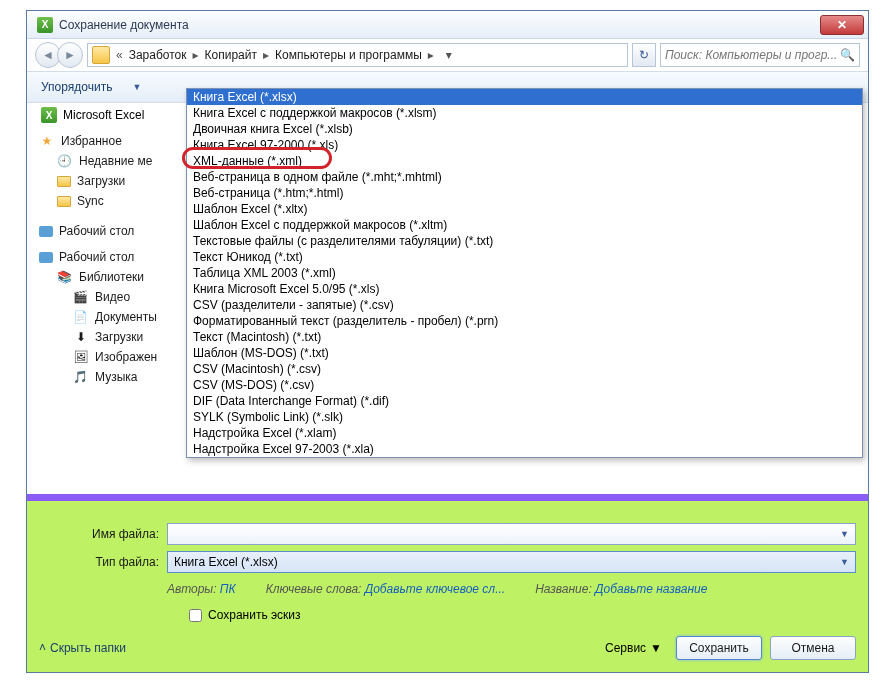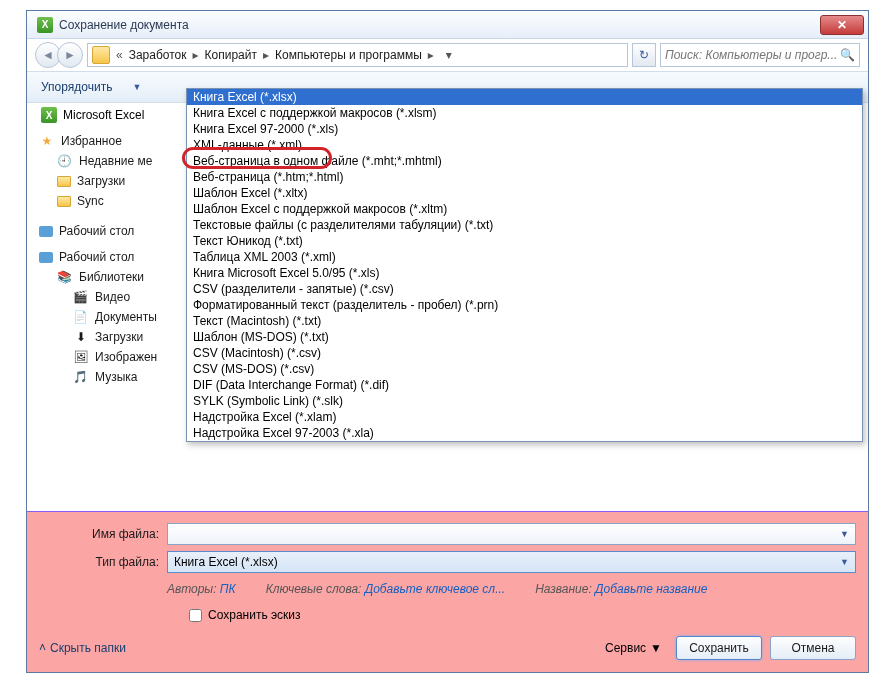--- a/index.html
+++ b/index.html
@@ -31,21 +31,21 @@
 .side-group { margin: 6px 0 10px 0; }
 .side-item { display: flex; align-items: center; gap: 6px; height: 20px; color: #1a1a1a; white-space: nowrap; overflow: hidden; }
 .side-item.head { font-weight: normal; }
 .side-item.sub { padding-left: 18px; }
 .ico { width: 16px; height: 16px; display: inline-flex; align-items: center; justify-content: center; }
 .ico-star { color: #f2a93b; }
 .ico-fold { background: linear-gradient(#ffe9a6,#f7c548); border: 1px solid #d6a636; border-radius: 1px; width: 14px; height: 11px; }
 .ico-desk { background: #5aa0d6; border-radius: 2px; width: 14px; height: 11px; }
 .content { flex: 1; background: #fff; position: relative; }
 .content-item { display: flex; align-items: center; gap: 6px; padding: 2px 8px; }
-.bottom-panel { border-top: 1px solid #8b5cf6; background: #fca5a5; padding: 8px 12px 12px 12px; }
+.bottom-panel { border-top: 7px solid #8b5cf6; background: #bef264; padding: 19px 12px 12px 12px; }
 .form-row { display: flex; align-items: center; height: 28px; gap: 8px; }
 .form-label { width: 120px; text-align: right; color: #1a1a1a; }
 .form-field { flex: 1; height: 22px; border: 1px solid #8aa4c8; background: #fff; display: flex; align-items: center; padding: 0 6px; }
 .form-field.dropdown { position: relative; background: linear-gradient(#fff,#eef3fa); }
 .form-field.dropdown.sel { background: linear-gradient(#e8f0fb,#d5e4f7); border-color: #5a8cd0; }
 .form-field .caret { margin-left: auto; color: #3a5a9c; font-size: 9px; }
 .meta-row { display: flex; gap: 30px; padding: 6px 0 4px 128px; color: #555; font-style: italic; }
 .meta-row .link { color: #1560c0; }
 .thumb-row { padding: 8px 0 8px 150px; display: flex; align-items: center; gap: 6px; }
 .thumb-row input[type=checkbox] { width: 13px; height: 13px; }
@@ -204,20 +204,21 @@
         <div class="win-btn primary">Сохранить</div>
         <div class="win-btn">Отмена</div>
       </div>
     </div>
   </div>
 </div>
 
 <div class="dropdown-menu" id="dd">
     <div class="dd-item hl">Книга Excel (*.xlsx)</div>
     <div class="dd-item">Книга Excel с поддержкой макросов (*.xlsm)</div>
+    <div class="dd-item">Двоичная книга Excel (*.xlsb)</div>
     <div class="dd-item">Книга Excel 97-2000 (*.xls)</div>
     <div class="dd-item">XML-данные (*.xml)</div>
     <div class="dd-item">Веб-страница в одном файле (*.mht;*.mhtml)</div>
     <div class="dd-item">Веб-страница (*.htm;*.html)</div>
     <div class="dd-item">Шаблон Excel (*.xltx)</div>
     <div class="dd-item">Шаблон Excel с поддержкой макросов (*.xltm)</div>
     <div class="dd-item">Текстовые файлы (с разделителями табуляции) (*.txt)</div>
     <div class="dd-item">Текст Юникод (*.txt)</div>
     <div class="dd-item">Таблица XML 2003 (*.xml)</div>
     <div class="dd-item">Книга Microsoft Excel 5.0/95 (*.xls)</div>

